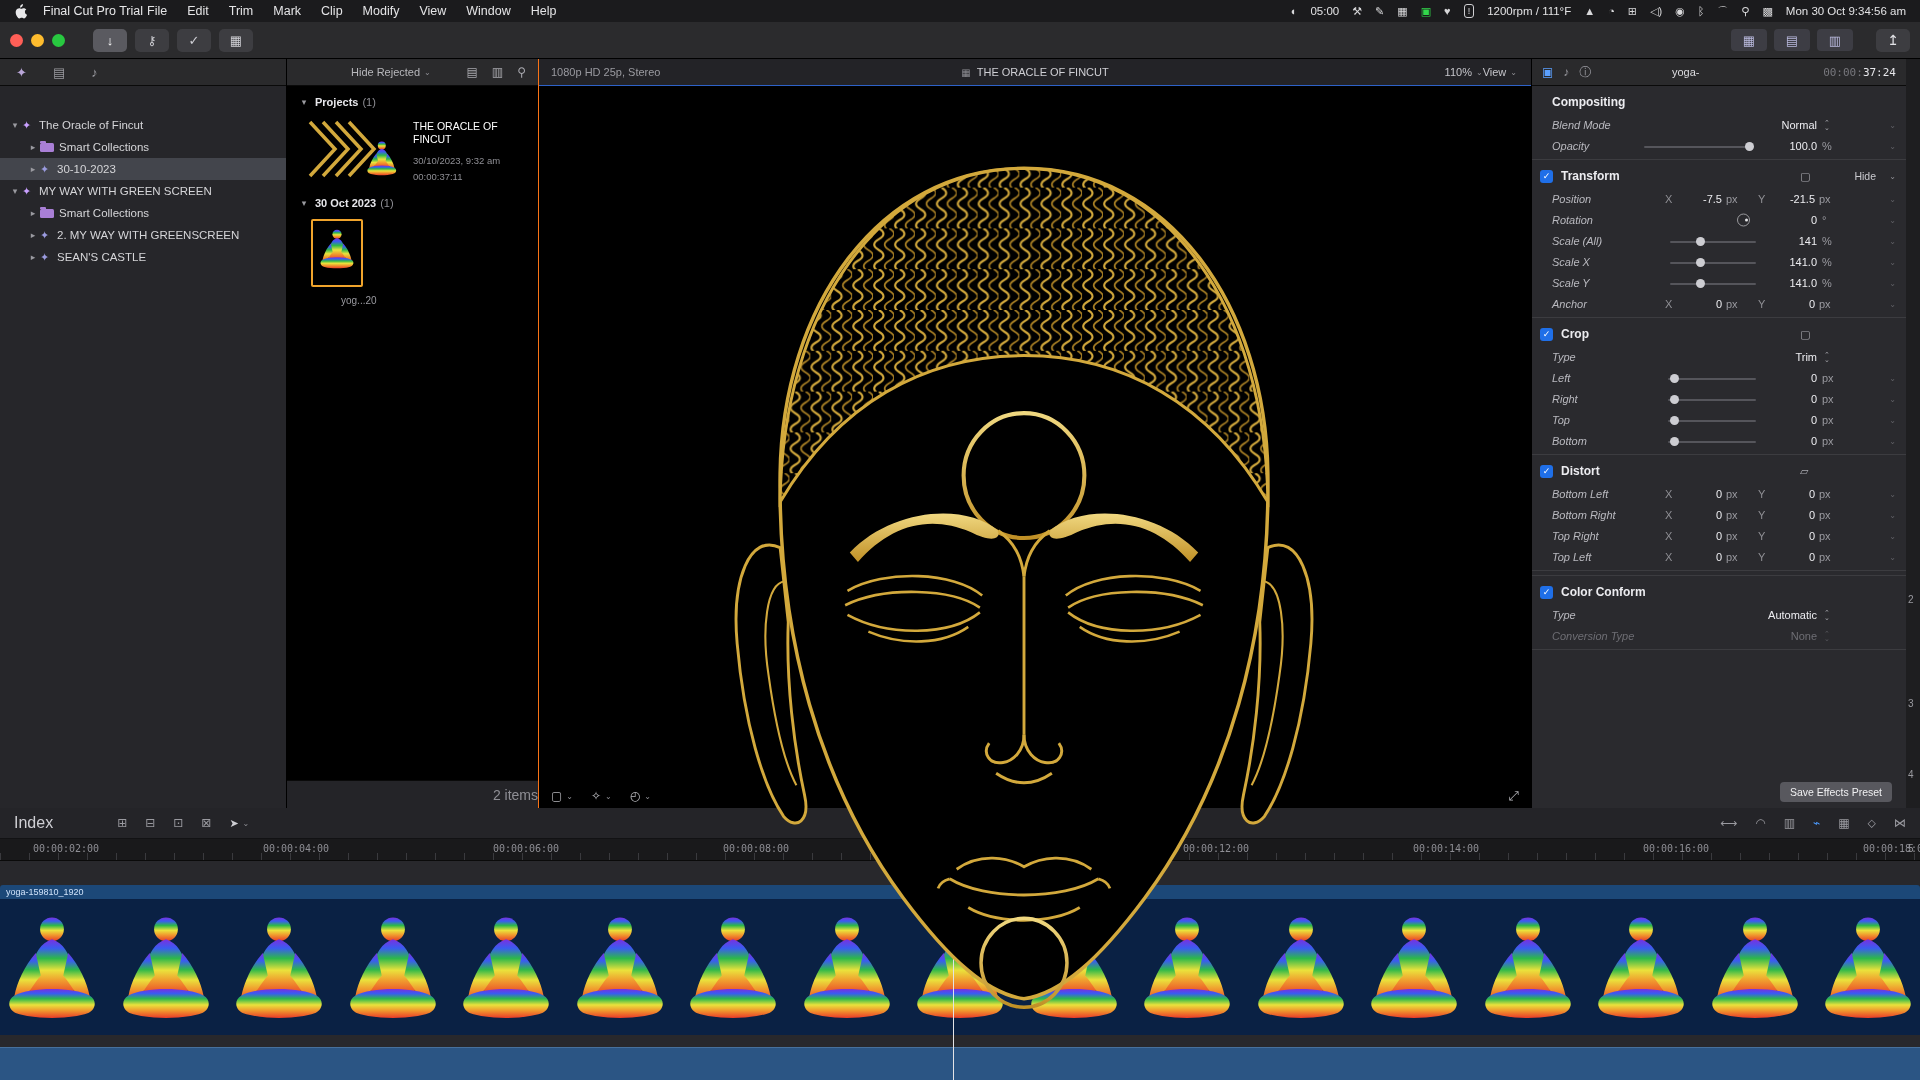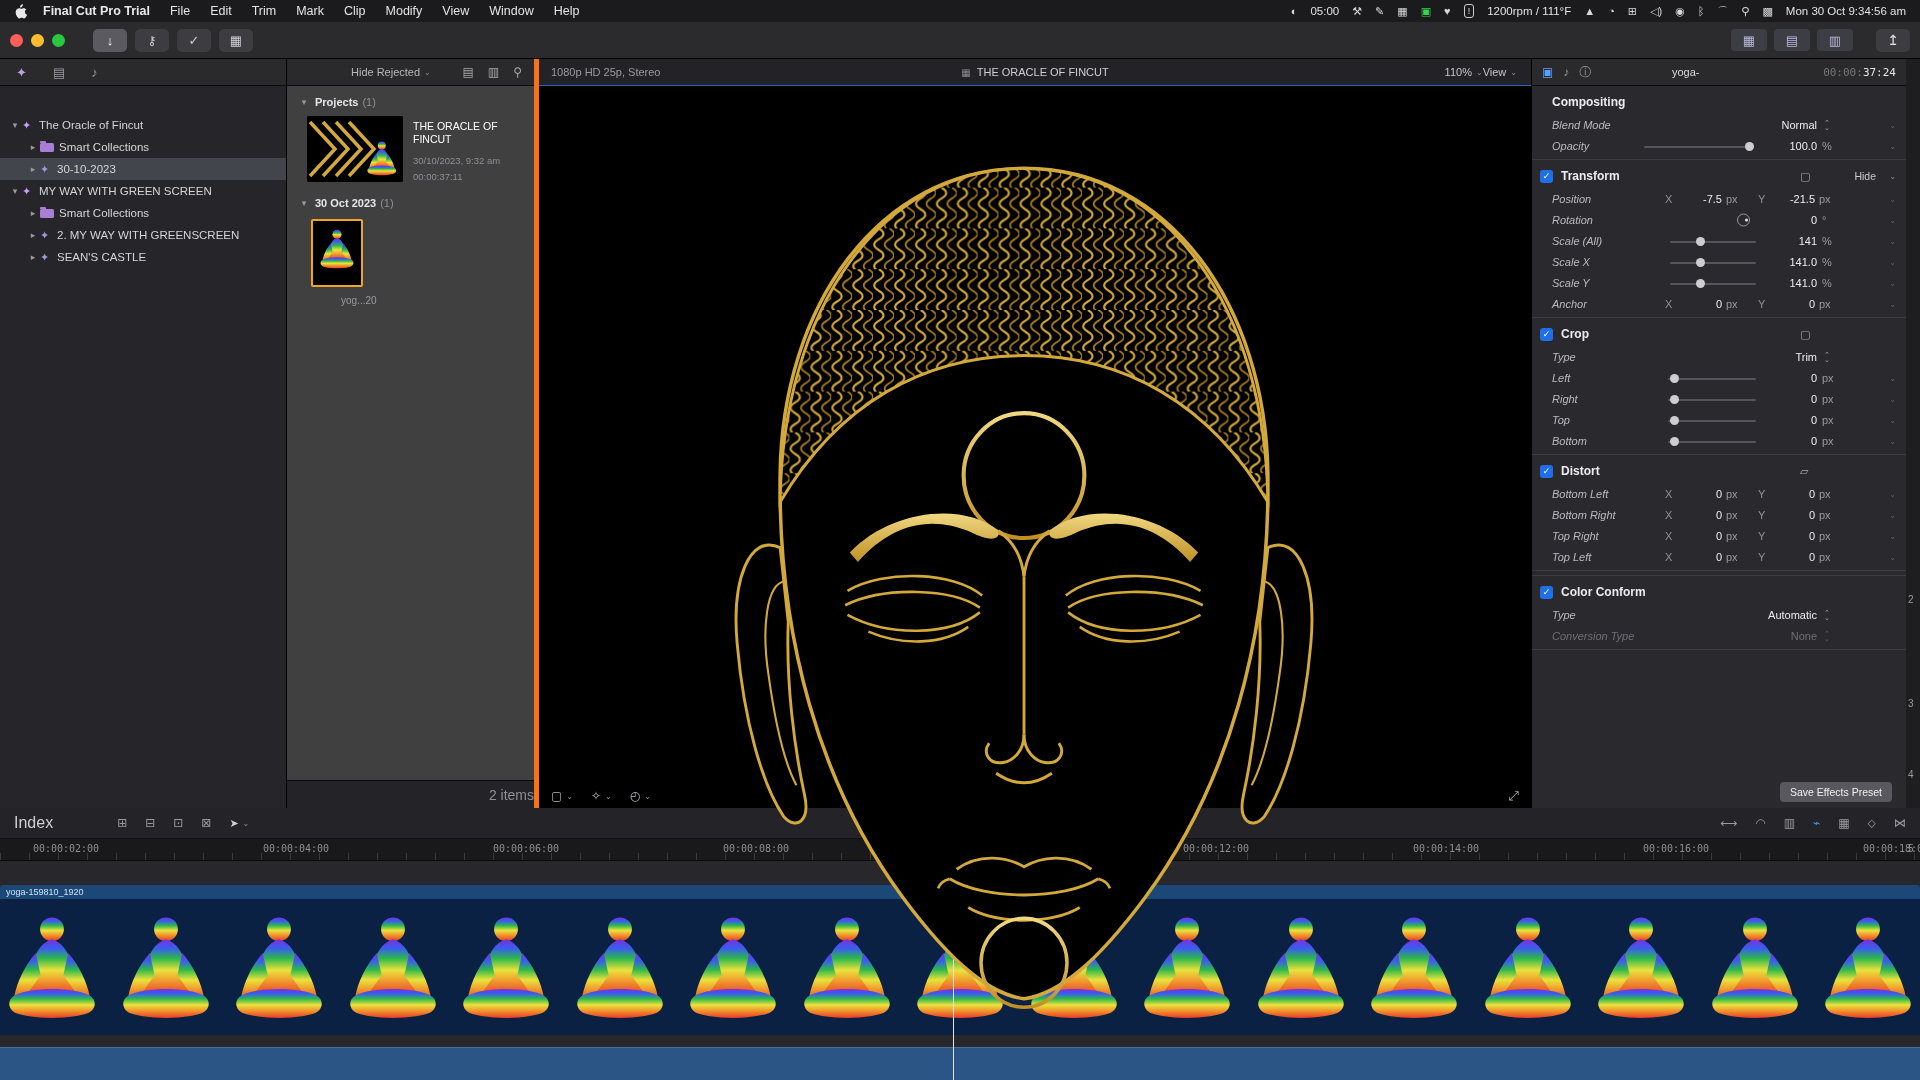--- a/index.html
+++ b/index.html
@@ -4,21 +4,21 @@
 <style>
   * { margin:0; padding:0; box-sizing:border-box; }
   html,body { width:1920px; height:1080px; overflow:hidden; background:#111; }
   body { font-family:"Liberation Sans","DejaVu Sans",sans-serif; color:#e8e8ea; }
   .screen { position:absolute; inset:0; width:1920px; height:1080px; background:#1e1e20; }
 
   
   .menubar { position:absolute; left:0; top:0; width:1920px; height:22px; background:#1b1b1d;
     display:flex; align-items:center; padding:0 14px; font-size:12.5px; z-index:90; }
   .menubar .apple { margin-right:16px; display:flex; align-items:center; }
-  .menubar .appname { font-weight:bold; margin-right:20px; }
+  .menubar .appname { font-weight:normal; margin-right:4px; }
   .menubar .mitem { margin-right:20px; color:#e4e4e6; }
   .mb-right { margin-left:auto; display:flex; align-items:center; gap:13px; font-size:11.5px; color:#e2e2e4; }
   .mb-right .ic { font-size:11px; color:#d8d8da; }
   .mb-right .ic.green { color:#32d74b; }
   .mb-right .boxed { border:1px solid #cfcfd2; border-radius:3px; padding:0 3px; font-size:9px; line-height:12px; }
 
   
   .toolbar { position:absolute; left:0; top:22px; width:1920px; height:37px; background:#2b2b2d;
     border-bottom:1px solid #000; display:flex; align-items:center; padding:0 10px; z-index:80; }
   .lights { display:flex; gap:8px; margin-right:28px; }
@@ -45,21 +45,21 @@
   .side-icons .ic.dim { color:#9a9aa0; }
   .srow { height:22px; display:flex; align-items:center; font-size:11.5px; color:#d5d5d8; padding-left:8px; }
   .srow.sel { background:#43454c; }
   .disc { width:14px; color:#9a9aa0; font-size:9px; text-align:center; flex:none; }
   .ind1 { padding-left:26px; }
   .icon-star { color:#c9a0ff; font-size:11px; width:17px; flex:none; }
   .icon-star.ev { color:#9a9ade; }
   .icon-folder { width:14px; height:9px; background:#a97fd6; border-radius:1.5px; position:relative; margin-right:5px; flex:none; }
   .icon-folder::before { content:""; position:absolute; left:0; top:-2px; width:6px; height:2px; background:#a97fd6; border-radius:1px 1px 0 0; }
 
-  .browser { left:287px; width:252px; background:#404040; border-right:5px solid #f97316; }
+  .browser { left:287px; width:252px; background:#000000; border-right:1px solid #f97316; }
   .bhead { justify-content:flex-start; padding-left:64px; gap:4px; }
   .bhead .bicons { margin-left:auto; display:flex; gap:14px; padding-right:12px; font-size:12px; color:#a8a8ae; }
   .bsection { display:flex; align-items:center; font-size:11px; color:#e6e6ea; font-weight:bold; padding:10px 10px 4px 10px; gap:4px; }
   .bsection .cnt { color:#8f8f95; font-weight:normal; }
   .proj-item { display:flex; padding:4px 8px 4px 20px; gap:10px; }
   .thumb { background:#000; border-radius:2px; overflow:hidden; flex:none; }
   .proj-meta { font-size:10.5px; color:#fff; line-height:13px; padding-top:4px; }
   .proj-meta .sub { color:#8f8f95; font-size:9.5px; margin-top:8px; }
   .proj-meta .dur { color:#8f8f95; font-size:9.5px; margin-top:3px; }
   .clip-thumb-wrap { padding:6px 0 0 24px; }

